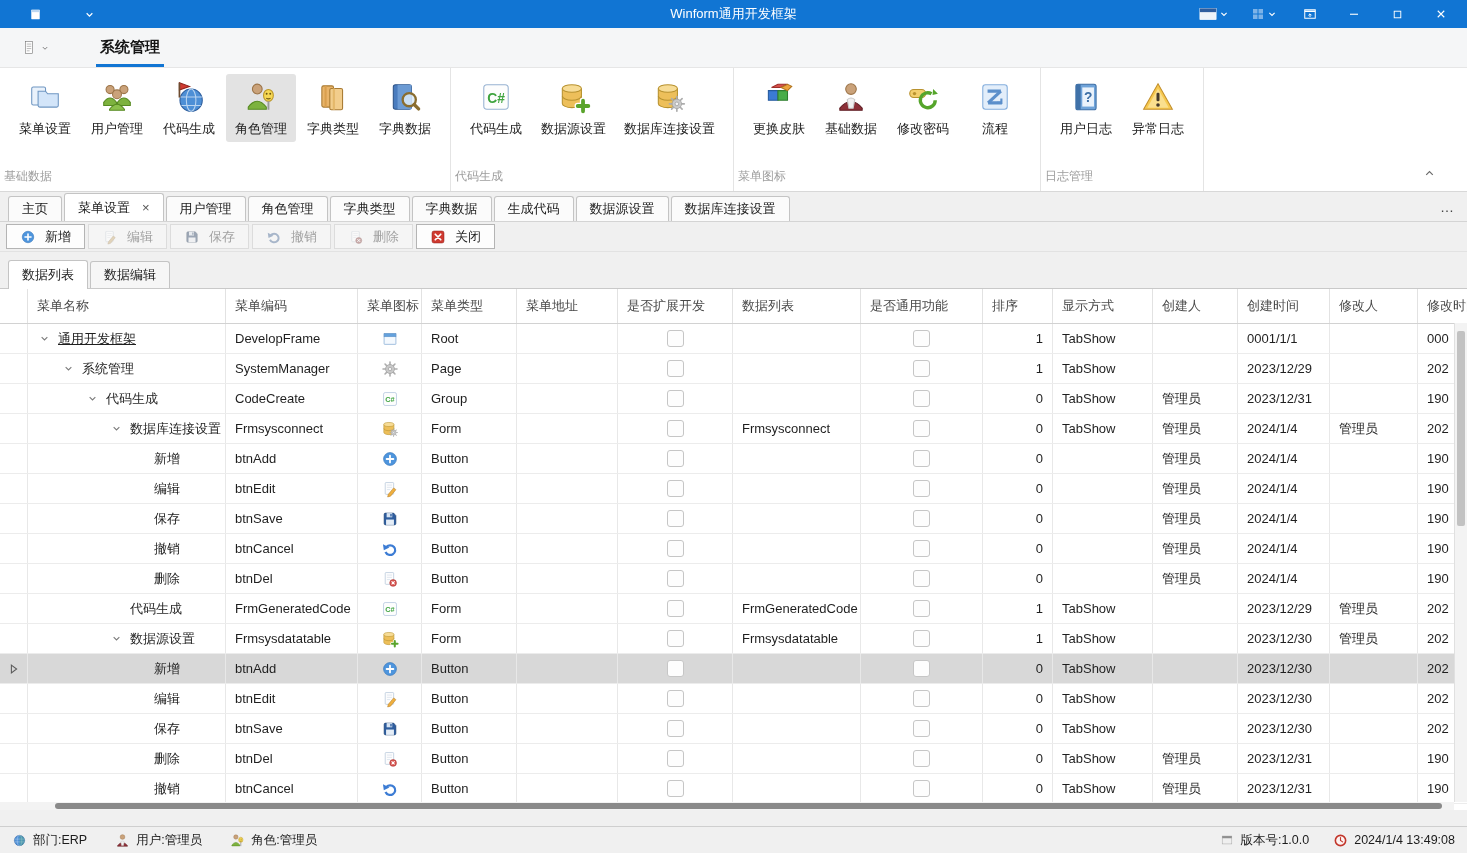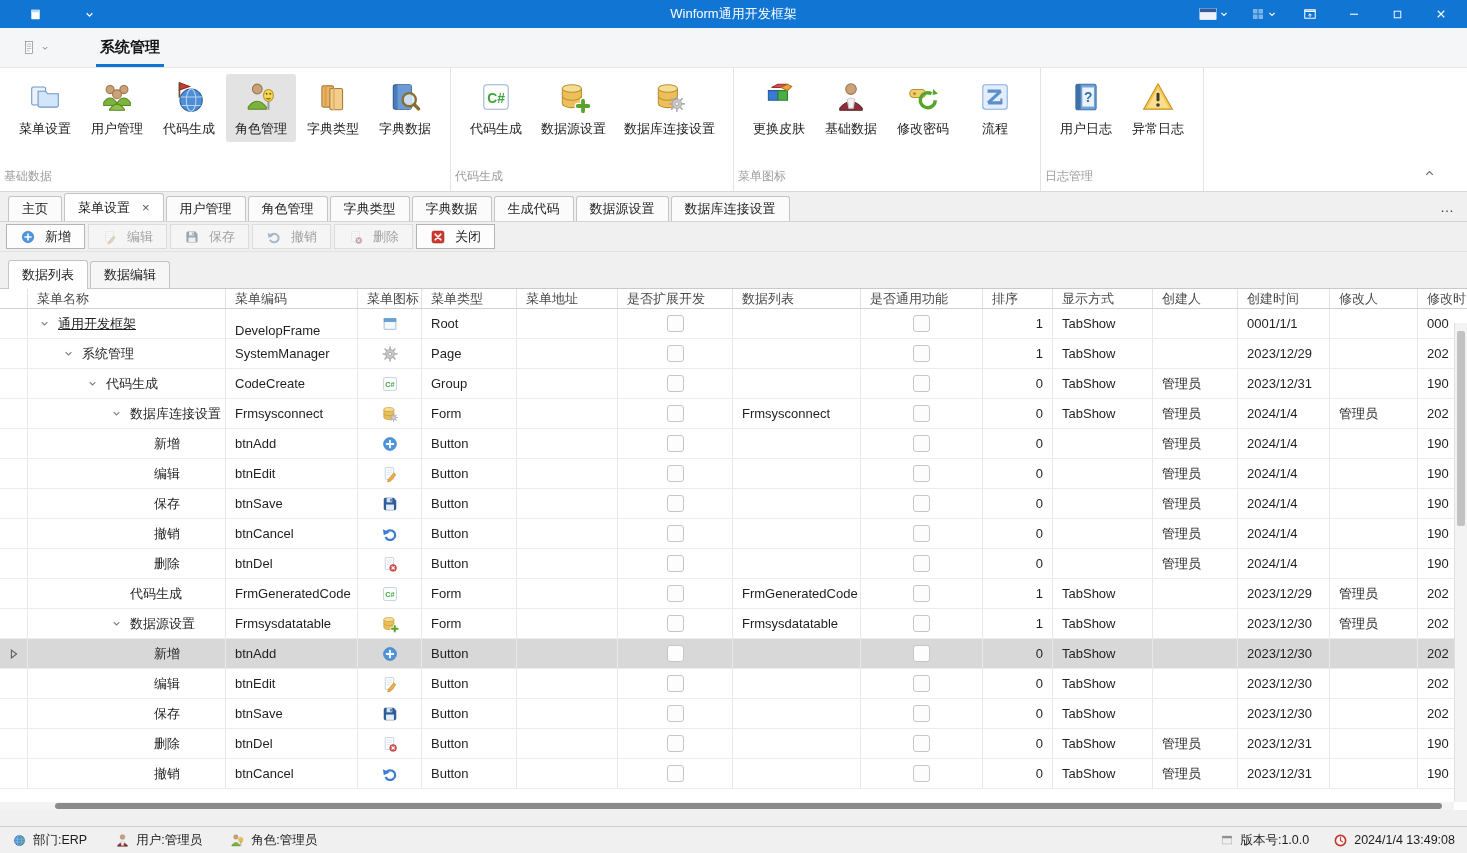--- a/index.html
+++ b/index.html
@@ -37,21 +37,21 @@
   .toolbar{height:30px;background:#f0f0f0;display:flex;align-items:center;gap:3px;padding-left:6px;border-bottom:1px solid #e2e2e2;box-sizing:border-box;}
   .tbtn{height:25px;min-width:79px;background:#fdfdfd;border:1px solid #b4b4b4;display:flex;align-items:center;justify-content:center;gap:9px;font-size:13px;color:#1e1e1e;font-family:inherit;}
   .tbtn.disabled{color:#a2a2a2;border-color:#dcdcdc;background:#f5f5f5;}
   .tbtn.disabled .ticon{opacity:.5;filter:grayscale(55%);}
   
   .viewtabs{height:36px;background:#f0f0f0;display:flex;align-items:flex-end;gap:2px;padding-left:8px;position:relative;z-index:2;}
   .vtab{height:27px;background:#f6f6f6;border:1px solid #c4c4c4;border-bottom:none;border-radius:3px 3px 0 0;display:flex;align-items:center;padding:0 13px;font-size:13px;box-sizing:border-box;}
   .vtab.active{background:#fff;height:29px;margin-bottom:-1px;}
   
   .grid{height:522px;background:#fff;border-top:1px solid #c9c9c9;box-sizing:border-box;position:relative;overflow:hidden;}
-  .ghead{display:flex;height:20px;border-bottom:1px solid #d2d2d2;box-sizing:border-box;}
+  .ghead{display:flex;height:35px;border-bottom:1px solid #d2d2d2;box-sizing:border-box;}
   .hcell{flex:none;box-sizing:border-box;border-right:1px solid #e2e2e2;display:flex;align-items:center;padding:0 9px;font-size:13px;color:#4a4a4a;overflow:hidden;white-space:nowrap;}
   .grow{display:flex;height:30px;border-bottom:1px solid #ececec;box-sizing:border-box;}
   .grow.selected{background:#d8d8d8;}
   .gcell{flex:none;box-sizing:border-box;border-right:1px solid #e8e8e8;display:flex;align-items:center;padding:0 9px;font-size:13px;color:#1f1f1f;overflow:hidden;white-space:nowrap;}
   .gcell.center{justify-content:center;padding:0;}
   .gcell.num{justify-content:flex-end;}
   .twisty{width:20px;flex:none;display:flex;align-items:center;}
   .cb{width:15px;height:15px;border:1px solid #c6c6c6;border-radius:3px;background:#fdfdfd;}
   .vscroll{position:absolute;top:34px;right:0;bottom:8px;width:13px;background:#f3f3f3;border-left:1px solid #e0e0e0;box-sizing:border-box;}
   .vthumb{position:absolute;top:8px;left:2px;right:2px;height:195px;background:#c2c2c2;border-radius:2px;}
@@ -526,21 +526,21 @@
         <div class="grow">
           <div class="gcell center" style="width: 28px;"></div>
           <div class="gcell" style="width: 198px; padding-left: 10px; text-decoration: underline;">
             <span class="twisty">
               <svg width="13" height="13" viewBox="0 0 32 32" xmlns="http://www.w3.org/2000/svg">
                 <path d="M9 12.5 l7 7 7 -7" fill="none" stroke="#7a7a7a" stroke-width="2.6"></path>
               </svg>
             </span>
             <span>通用开发框架</span>
           </div>
-          <div class="gcell" style="width: 132px; align-items: flex-end;">
+          <div class="gcell" style="width: 132px;">
             <span>DevelopFrame</span>
           </div>
           <div class="gcell center" style="width: 64px;">
             <span>
               <svg width="18" height="18" viewBox="0 0 32 32" xmlns="http://www.w3.org/2000/svg">
                 <rect x="5.5" y="6.5" width="21" height="19" rx="1" fill="#f4f9fe" stroke="#6192c6"></rect>
                 <rect x="5.5" y="6.5" width="21" height="5.5" fill="#63a1dd" stroke="#6192c6"></rect>
               </svg>
             </span>
           </div>

